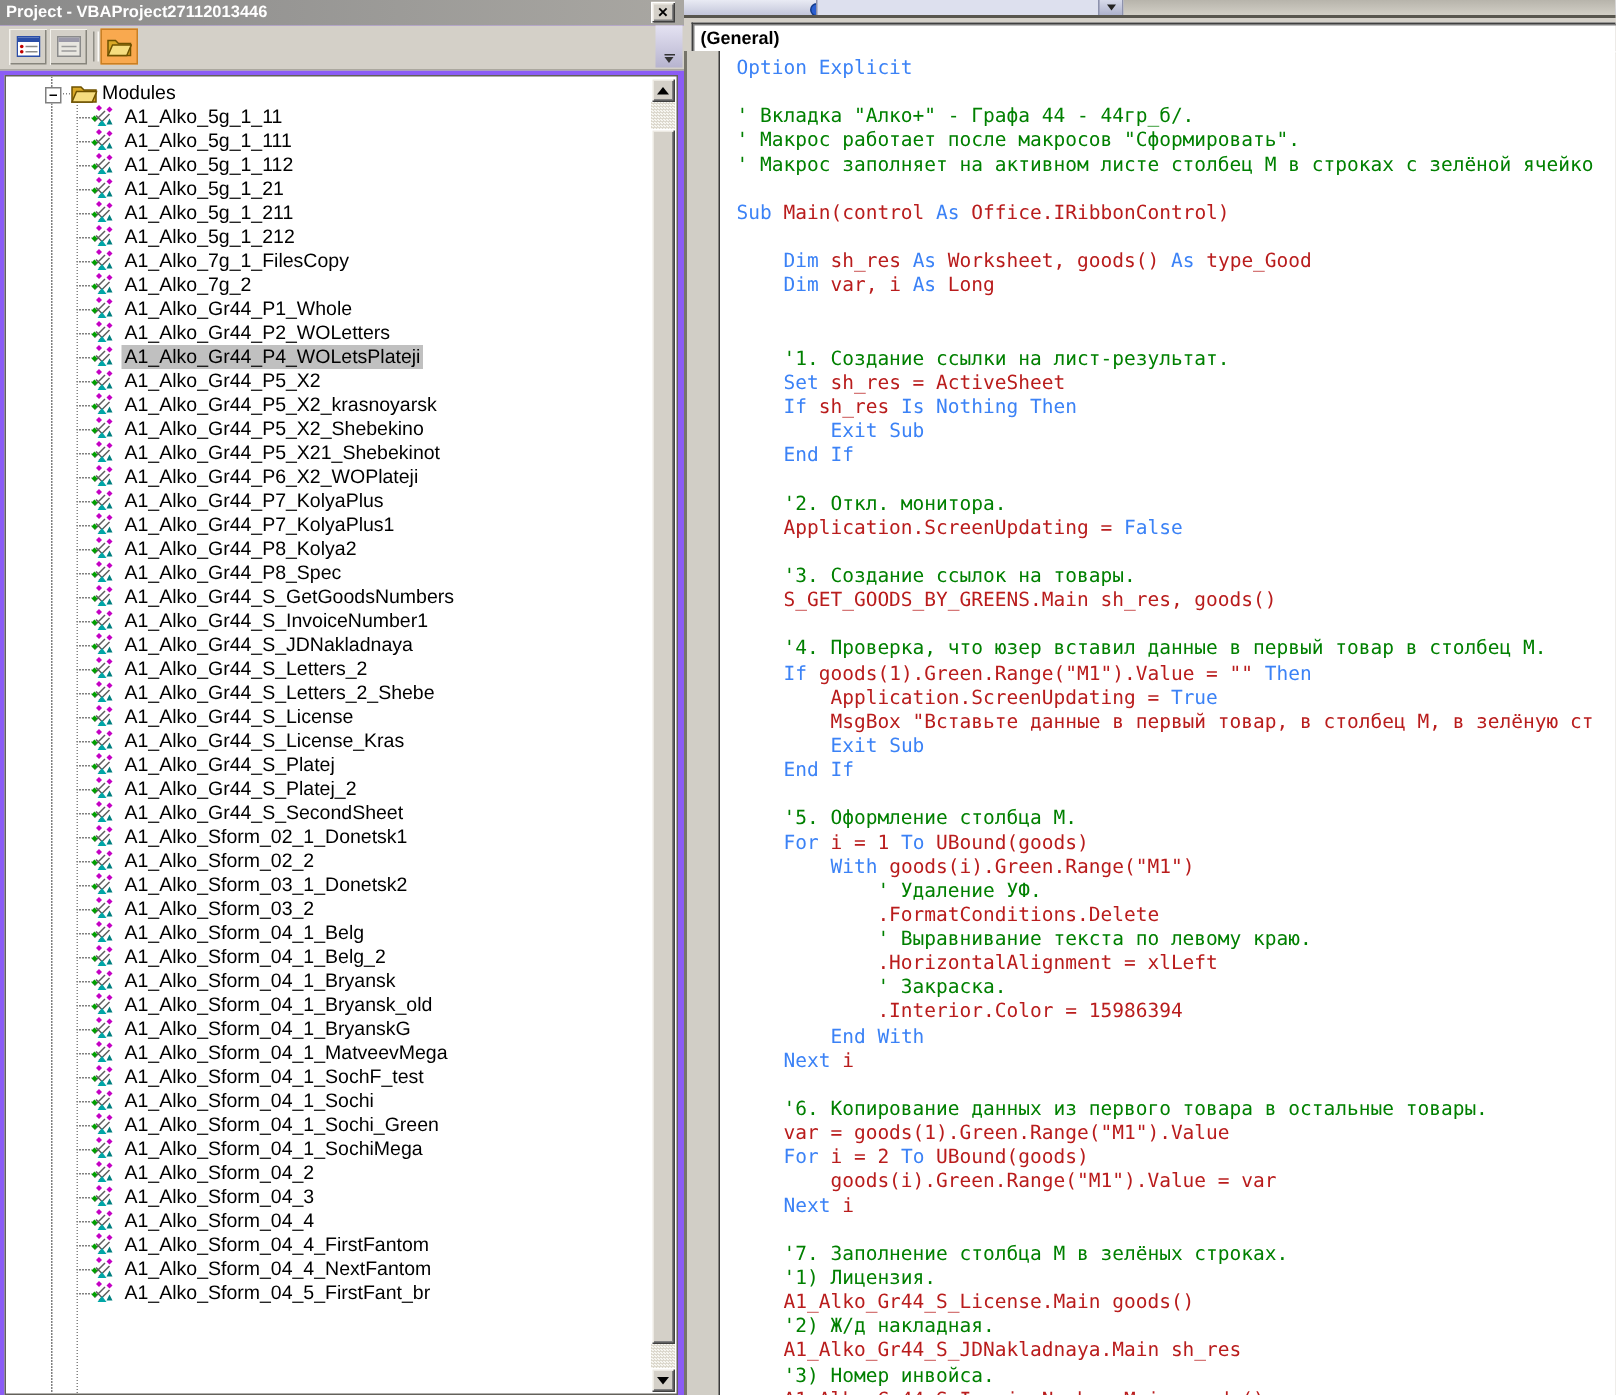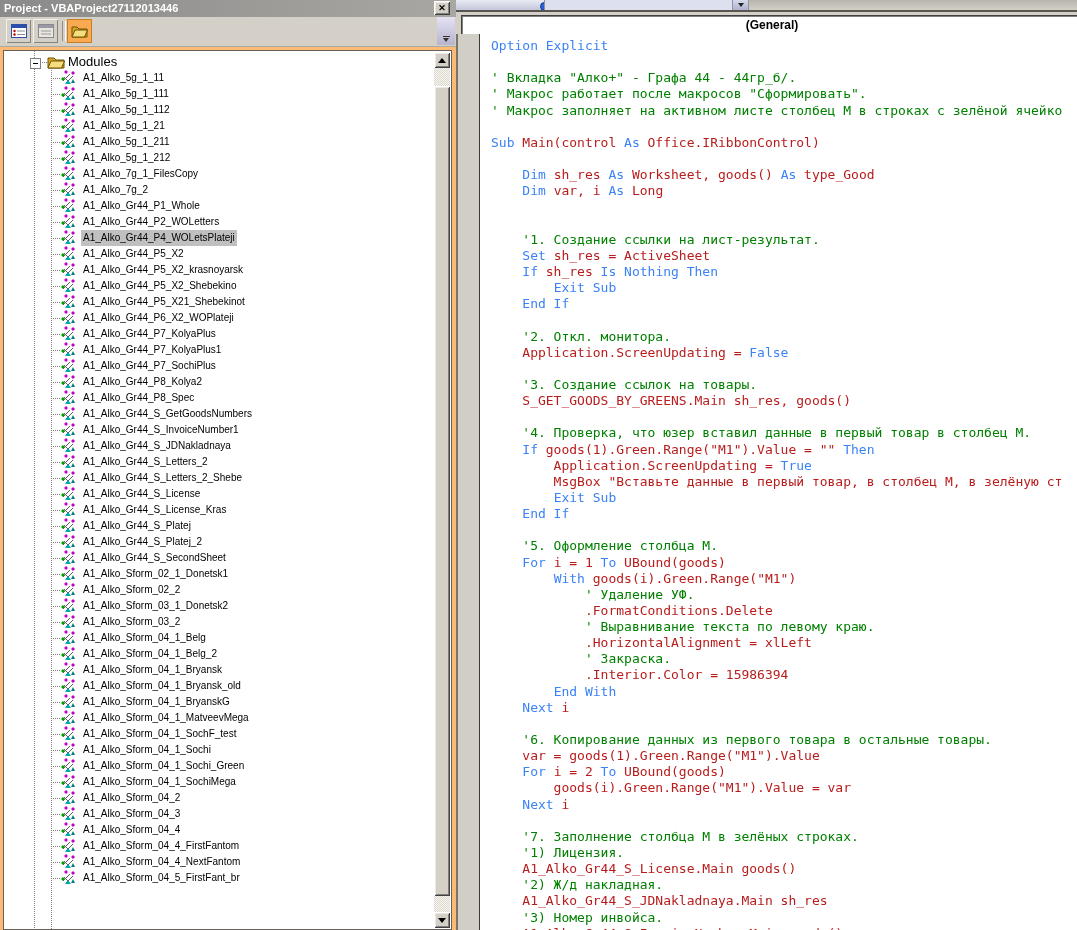--- a/index.html
+++ b/index.html
@@ -2,21 +2,21 @@
 <html><head>
 <meta charset="utf-8">
 <style>
   html,body{margin:0;padding:0;}
   body{
     width:1077px;height:930px;overflow:hidden;position:relative;
     background:#D4D0C8;font-family:"Liberation Sans",sans-serif;
     -webkit-font-smoothing:none;
   }
   
-  .project-panel{position:absolute;left:0;top:0;width:456px;height:930px;background:#fdba74;border-right:1px solid #8b5cf6;}
+  .project-panel{position:absolute;left:0;top:0;width:456px;height:930px;background:#8b5cf6;border-right:1px solid #8b5cf6;}
   .titlebar{
     position:absolute;left:0;top:0;right:0;height:17px;
     background:linear-gradient(90deg,#8a8a8a,#a9a7a2);
     color:#fff;font-size:11px;font-weight:bold;line-height:17px;
     padding-left:4px;white-space:nowrap;overflow:hidden;
   }
   .close-btn{
     position:absolute;top:1px;right:6px;width:16px;height:14px;background:#D4D0C8;
     box-shadow:inset 1px 1px 0 #fff,inset -1px -1px 0 #404040,inset 2px 2px 0 #ece9e2,inset -2px -2px 0 #808080;
     font-size:9px;font-weight:bold;color:#000;text-align:center;line-height:14px;cursor:default;
@@ -38,21 +38,21 @@
   .ov-glyph{margin-bottom:3px;width:7px;border-top:1px solid #333;padding-top:1px;}
   .ov-glyph:after{content:"";display:block;margin:0 auto;width:0;height:0;border-left:3px solid transparent;border-right:3px solid transparent;border-top:4px solid #333;}
   
   .tree-view{
     position:absolute;left:3px;top:50px;width:447px;height:878px;
     background:#fff;border:1px solid #63615a;overflow:hidden;
   }
   .vline{position:absolute;width:1px;background-image:repeating-linear-gradient(180deg,#808080 0 1px,transparent 1px 2px);}
   .vlineA{left:30px;top:0;bottom:0;}
   .vlineB{left:47px;top:11px;bottom:0;}
-  .trow{position:relative;height:16px;line-height:16px;font-size:10px;color:#000;white-space:nowrap;text-align:center;}
+  .trow{position:relative;height:16px;line-height:16px;font-size:13px;color:#000;white-space:nowrap;text-align:center;}
   .trow .stub{position:absolute;left:47px;top:8px;width:10px;height:1px;background-image:repeating-linear-gradient(90deg,#808080 0 1px,transparent 1px 2px);}
   .trow svg.micon{position:absolute;left:56px;top:0;width:16px;height:16px;}
   .trow .tlabel{position:absolute;left:77px;top:0;padding:0 2px;}
   .trow.sel .tlabel{background:#C0C0C0;}
   .mod-row{position:relative;height:16px;line-height:16px;font-size:13px;text-decoration:underline;}
   .mod-row .ebox{position:absolute;left:26px;top:4px;width:9px;height:9px;background:#fff;border:1px solid #808080;}
   .mod-row .ebox i{position:absolute;left:2px;top:4px;width:5px;height:1px;background:#000;}
   .mod-row .hstub{position:absolute;left:36px;top:8px;width:7px;height:1px;background-image:repeating-linear-gradient(90deg,#808080 0 1px,transparent 1px 2px);}
   .mod-row svg.folder-ic{position:absolute;left:43px;top:1px;}
   .mod-row .tlabel{position:absolute;left:64px;top:0;}
@@ -70,21 +70,21 @@
   .ts-combo{position:absolute;left:88px;top:0;width:188px;height:10px;background:#dde0ee;border:1px solid #8d92ad;border-top:none;}
   .ts-arrow{position:absolute;left:276px;top:0;width:15px;height:10px;background:linear-gradient(180deg,#d7daea,#aeb2cc);border:1px solid #8d92ad;border-top:none;display:flex;align-items:center;justify-content:center;}
   .ts-arrow b{width:0;height:0;border-left:3px solid transparent;border-right:3px solid transparent;border-top:4px solid #222;}
   .ts-right{position:absolute;left:293px;top:0;right:0;height:10px;background:linear-gradient(180deg,#b7b4ab,#d2cfc6);}
   .ts-dot{position:absolute;left:84px;top:2px;width:7px;height:7px;border-radius:50%;background:#2b5fd0;border:1px solid #123a8a;}
   .gen-bar{position:absolute;left:0;top:10px;right:0;height:24px;background:#D4D0C8;border-top:2px solid #58564e;}
   .gen-combo{
     position:absolute;left:5px;top:3px;right:0;height:18px;background:#fff;
     border-top:1px solid #404040;border-left:1px solid #404040;border-bottom:1px solid #fff;
     box-shadow:inset 1px 1px 0 #808080;
-    font-size:12px;font-weight:bold;color:#000;line-height:18px;padding-left:5px;white-space:nowrap;overflow:hidden;text-align:center;
+    font-size:12px;font-weight:bold;color:#000;line-height:18px;padding-left:5px;white-space:nowrap;overflow:hidden;
   }
   .code-area{position:absolute;left:0;top:34px;right:0;bottom:0;background:#fff;border-left:2px solid #76746b;overflow:hidden;}
   .margin-bar{position:absolute;left:0;top:0;width:21px;bottom:0;background:#D1CEC6;border-right:1px solid #3a3a3a;}
   .code-text{
     position:absolute;left:22px;top:0;right:0;bottom:0;overflow:hidden;
     font-family:"DejaVu Sans Mono","Liberation Mono",monospace;font-size:13px;line-height:16.15px;
     padding:4px 0 0 11px;white-space:pre;color:#000;
   }
   .cl{height:16.15px;}
   .cl .k{color:#3b82f6;}
@@ -366,32 +366,20 @@
         <div class="trow">
           <span class="stub"></span>
           <svg class="micon" width="16" height="16" viewBox="0 0 16 16">
             <path d="M3 11 L10 4 M6 13 L13 6 M4 7 L8 11" stroke="#5e5e5e" stroke-width="1" fill="none"></path>
             <polygon points="6,0 8,2 6,4 4,2" fill="#c400c4"></polygon>
             <polygon points="13,1 15,3 13,5 11,3" fill="#c400c4"></polygon>
             <polygon points="3,7 5,9 3,11 1,9" fill="#00a000"></polygon>
             <polygon points="8,10 11,14 5,14" fill="#00a6a6"></polygon>
             <polygon points="13,9 15,13 11,13" fill="#008080"></polygon>
           </svg>
-          <span class="tlabel">A1_Alko_Gr44_P7_SochiPlus</span>
-        </div>
-        <div class="trow">
-          <span class="stub"></span>
-          <svg class="micon" width="16" height="16" viewBox="0 0 16 16">
-            <path d="M3 11 L10 4 M6 13 L13 6 M4 7 L8 11" stroke="#5e5e5e" stroke-width="1" fill="none"></path>
-            <polygon points="6,0 8,2 6,4 4,2" fill="#c400c4"></polygon>
-            <polygon points="13,1 15,3 13,5 11,3" fill="#c400c4"></polygon>
-            <polygon points="3,7 5,9 3,11 1,9" fill="#00a000"></polygon>
-            <polygon points="8,10 11,14 5,14" fill="#00a6a6"></polygon>
-            <polygon points="13,9 15,13 11,13" fill="#008080"></polygon>
-          </svg>
           <span class="tlabel">A1_Alko_Gr44_P8_Kolya2</span>
         </div>
         <div class="trow">
           <span class="stub"></span>
           <svg class="micon" width="16" height="16" viewBox="0 0 16 16">
             <path d="M3 11 L10 4 M6 13 L13 6 M4 7 L8 11" stroke="#5e5e5e" stroke-width="1" fill="none"></path>
             <polygon points="6,0 8,2 6,4 4,2" fill="#c400c4"></polygon>
             <polygon points="13,1 15,3 13,5 11,3" fill="#c400c4"></polygon>
             <polygon points="3,7 5,9 3,11 1,9" fill="#00a000"></polygon>
             <polygon points="8,10 11,14 5,14" fill="#00a6a6"></polygon>

